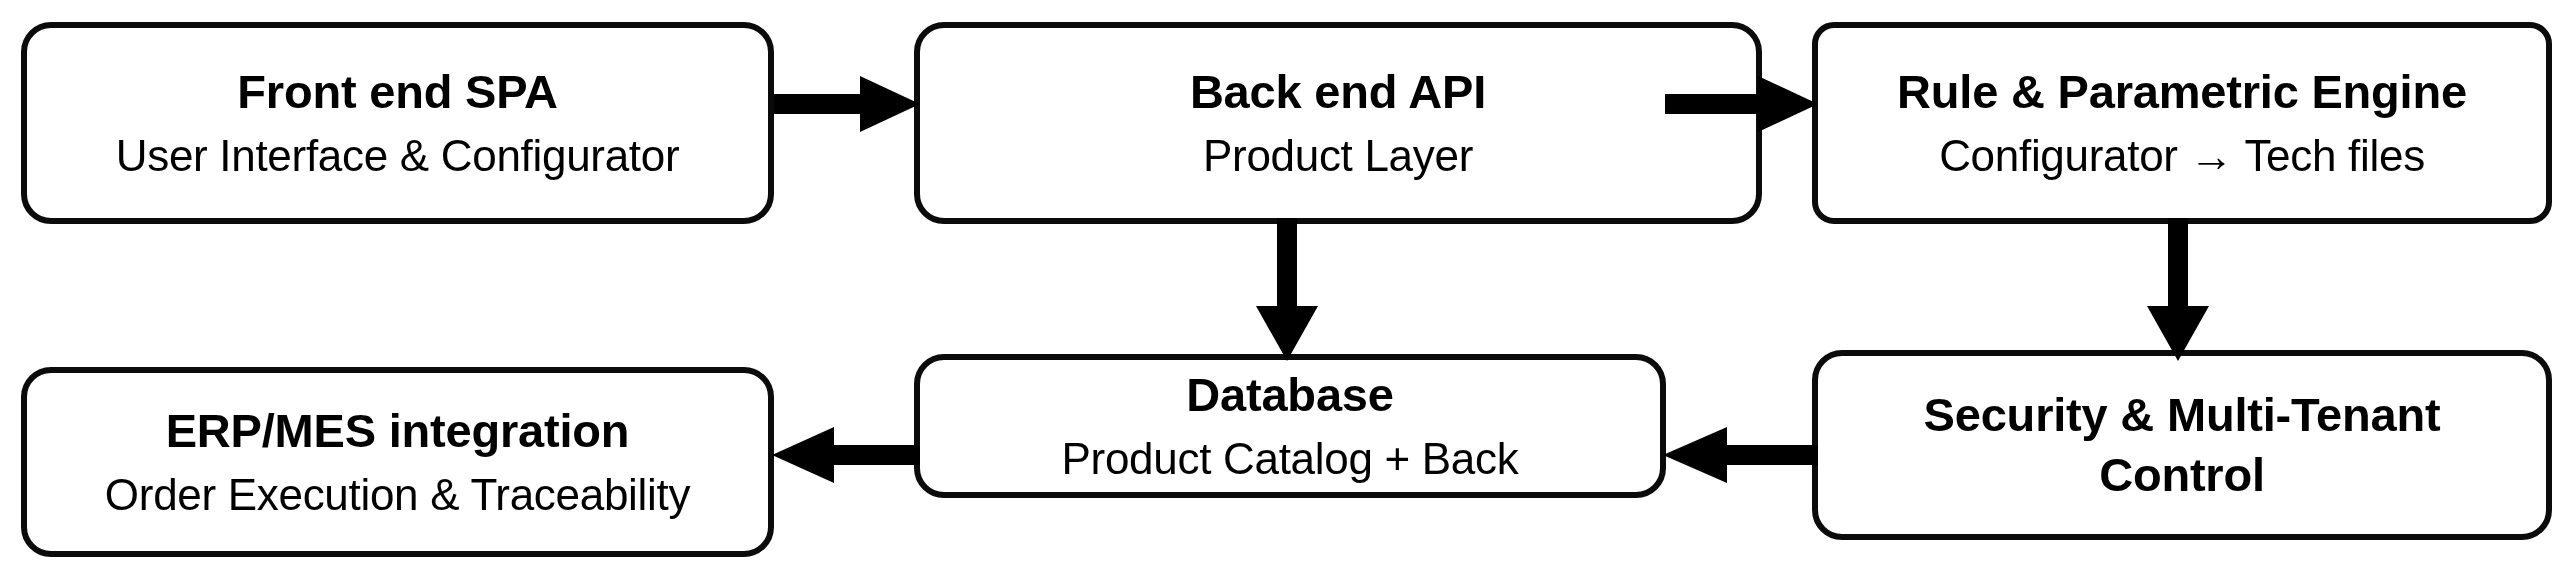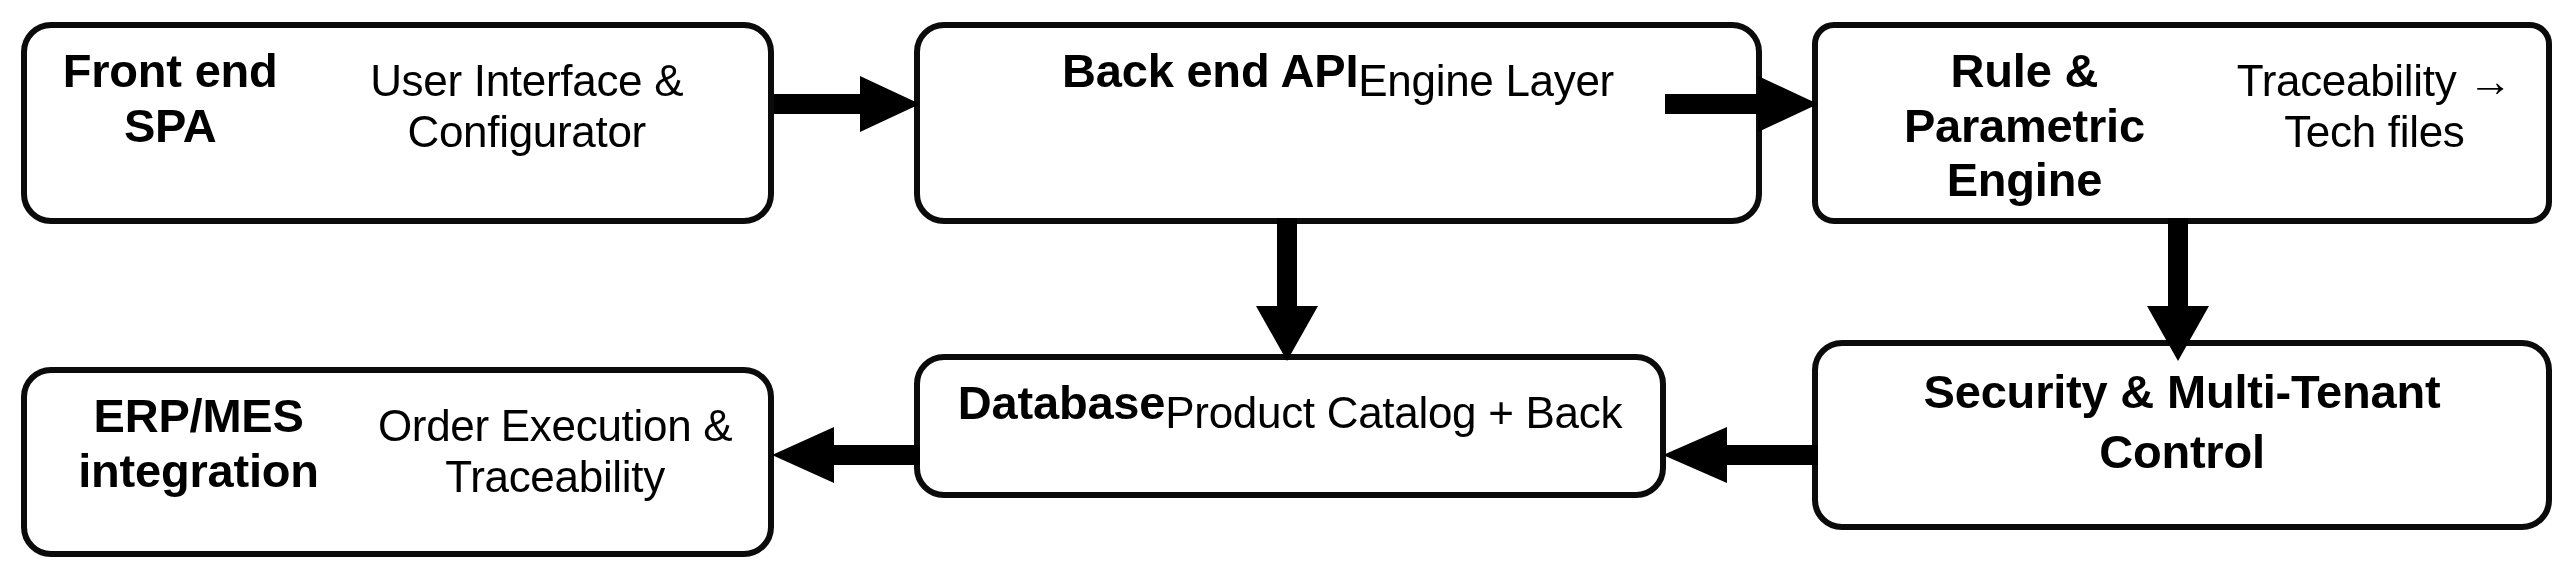--- a/index.html
+++ b/index.html
@@ -17,22 +17,22 @@
     background: #ffffff;
     overflow: hidden;
   }
   .node {
     position: absolute;
     box-sizing: border-box;
     background: #ffffff;
     border: 6px solid #0b0b0b;
     border-radius: 30px;
     display: flex;
-    flex-direction: row;
-    align-items: flex-start;
+    flex-direction: column;
+    align-items: center;
     justify-content: center;
     text-align: center;
     padding: 16px 14px;
   }
   .node-title {
     font-weight: bold;
     font-size: 47px;
     line-height: 1.16;
     color: #000000;
     letter-spacing: -0.2px;
@@ -58,21 +58,21 @@
     display: block;
     overflow: visible;
   }
 
   
   #node-frontend  { left: 21px;   top: 22px;  width: 753px; height: 202px; }
   #node-backend   { left: 914px;  top: 22px;  width: 848px; height: 202px; }
   #node-ruleeng   { left: 1812px; top: 22px;  width: 740px; height: 202px; border-radius: 22px; }
   #node-erpmes    { left: 21px;   top: 367px; width: 753px; height: 190px; }
   #node-database  { left: 914px;  top: 354px; width: 752px; height: 144px; }
-  #node-security  { left: 1812px; top: 340px; width: 740px; height: 190px; }
+  #node-security  { left: 1812px; top: 350px; width: 740px; height: 190px; }
 
   
   #arrow-frontend-backend { left: 774px;  top: 68px;  width: 146px; height: 72px; }
   #arrow-backend-ruleeng  { left: 1665px; top: 68px;  width: 153px; height: 72px; }
   #arrow-backend-database { left: 1256px; top: 218px; width: 62px;  height: 143px; }
   #arrow-ruleeng-security { left: 2147px; top: 218px; width: 62px;  height: 143px; }
   #arrow-database-erpmes  { left: 772px;  top: 419px; width: 148px; height: 72px; }
   #arrow-security-database{ left: 1663px; top: 419px; width: 155px; height: 72px; }
 </style>
 </head>
@@ -80,26 +80,26 @@
 
 <div id="canvas">
 
   <div class="node" id="node-frontend">
     <div class="node-title">Front end SPA</div>
     <div class="node-subtitle">User Interface &amp; Configurator</div>
   </div>
 
   <div class="node" id="node-backend">
     <div class="node-title">Back end API</div>
-    <div class="node-subtitle">Engine Layer</div>
+    <div class="node-subtitle">Product Layer</div>
   </div>
 
   <div class="node" id="node-ruleeng">
     <div class="node-title">Rule &amp; Parametric Engine</div>
-    <div class="node-subtitle">Traceability → Tech files</div>
+    <div class="node-subtitle">Configurator → Tech files</div>
   </div>
 
   <div class="node" id="node-erpmes">
     <div class="node-title">ERP/MES integration</div>
     <div class="node-subtitle">Order Execution &amp; Traceability</div>
   </div>
 
   <div class="node" id="node-database">
     <div class="node-title">Database</div>
     <div class="node-subtitle">Product Catalog + Back</div>

